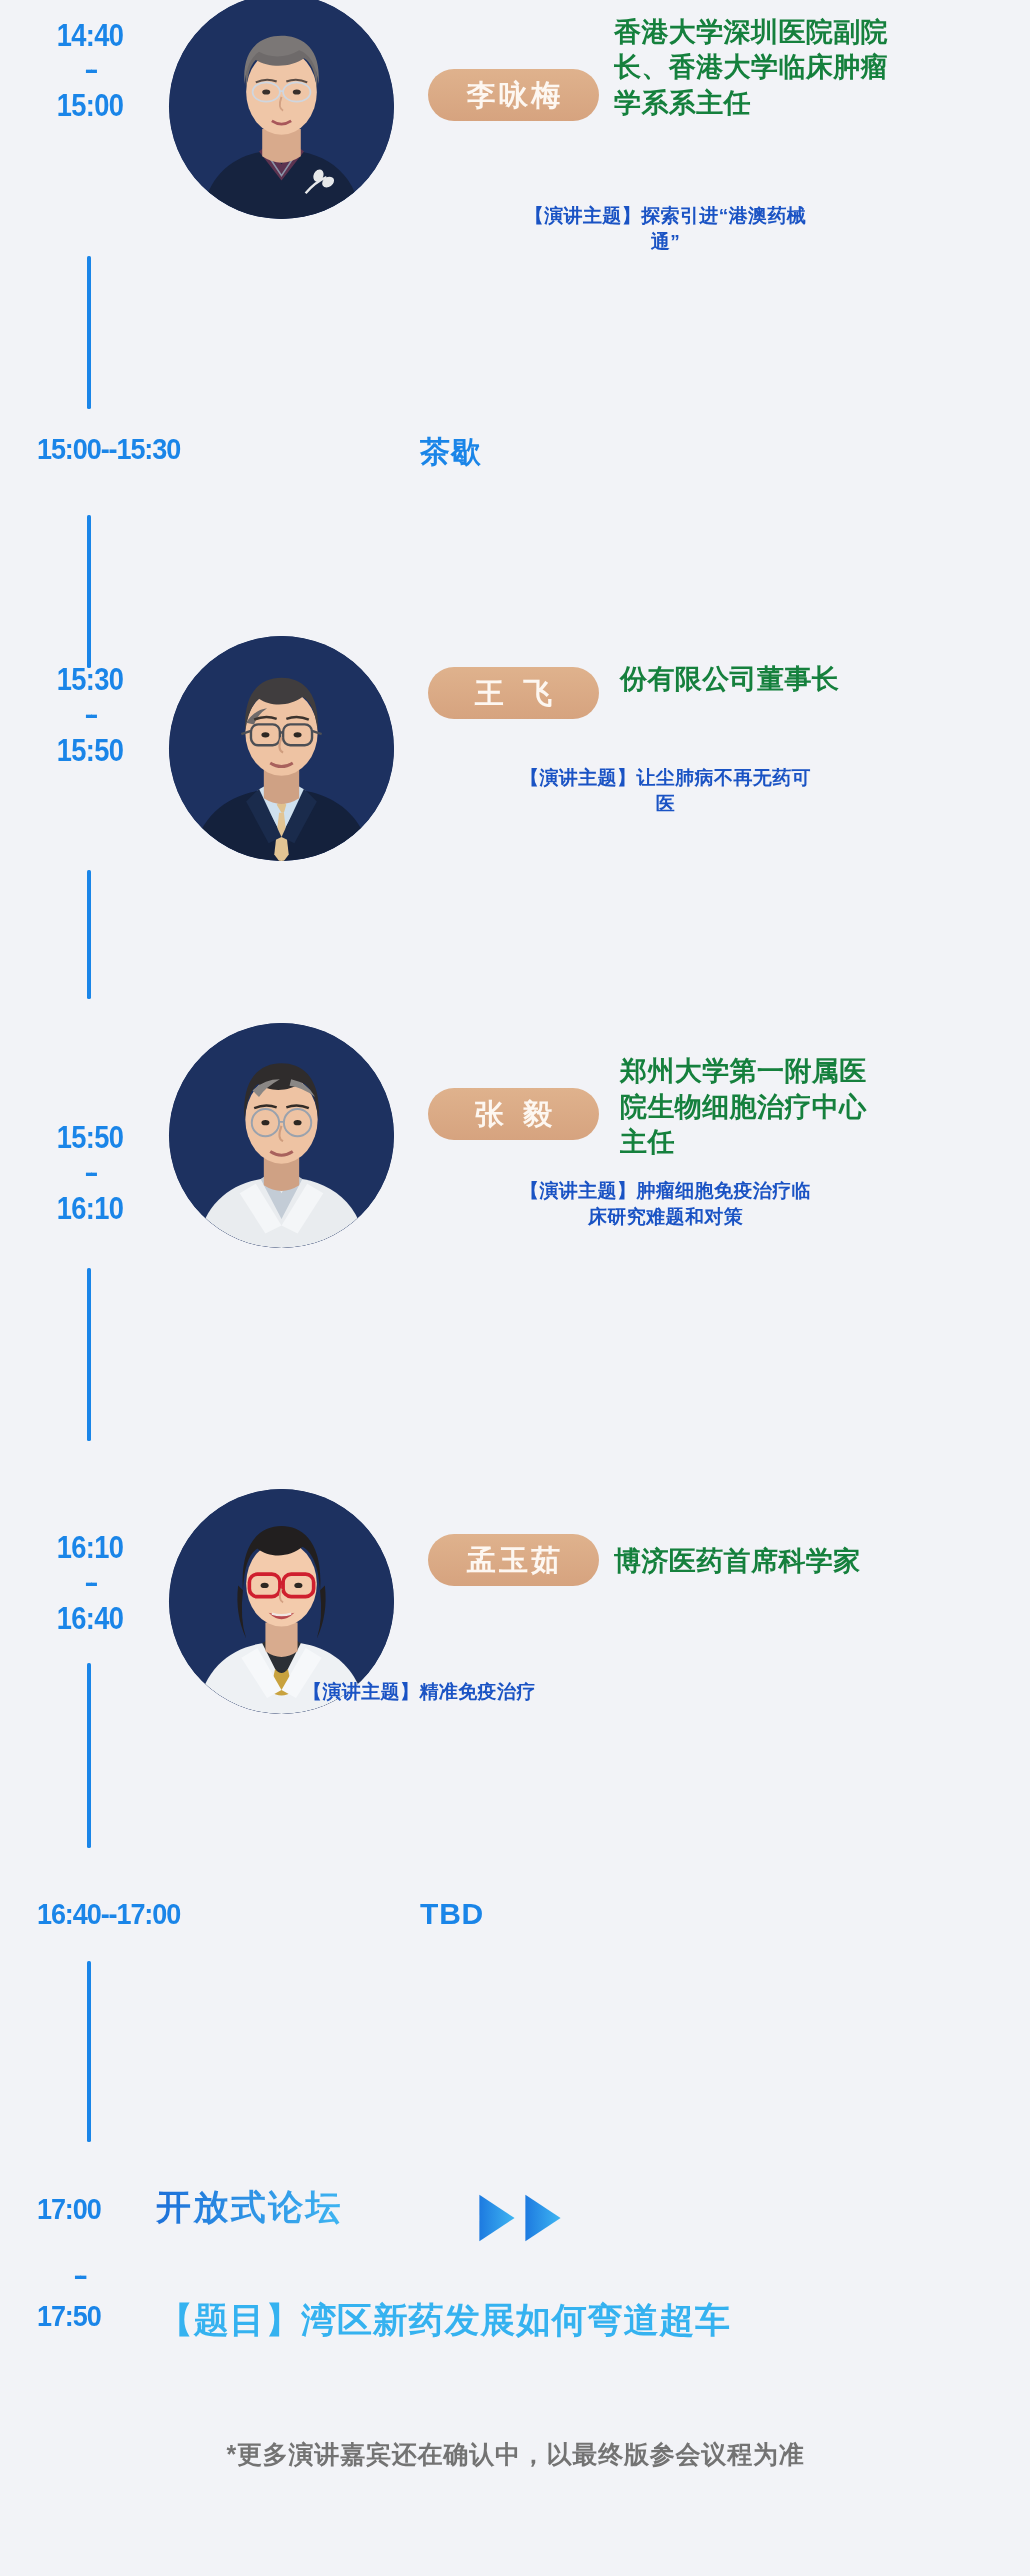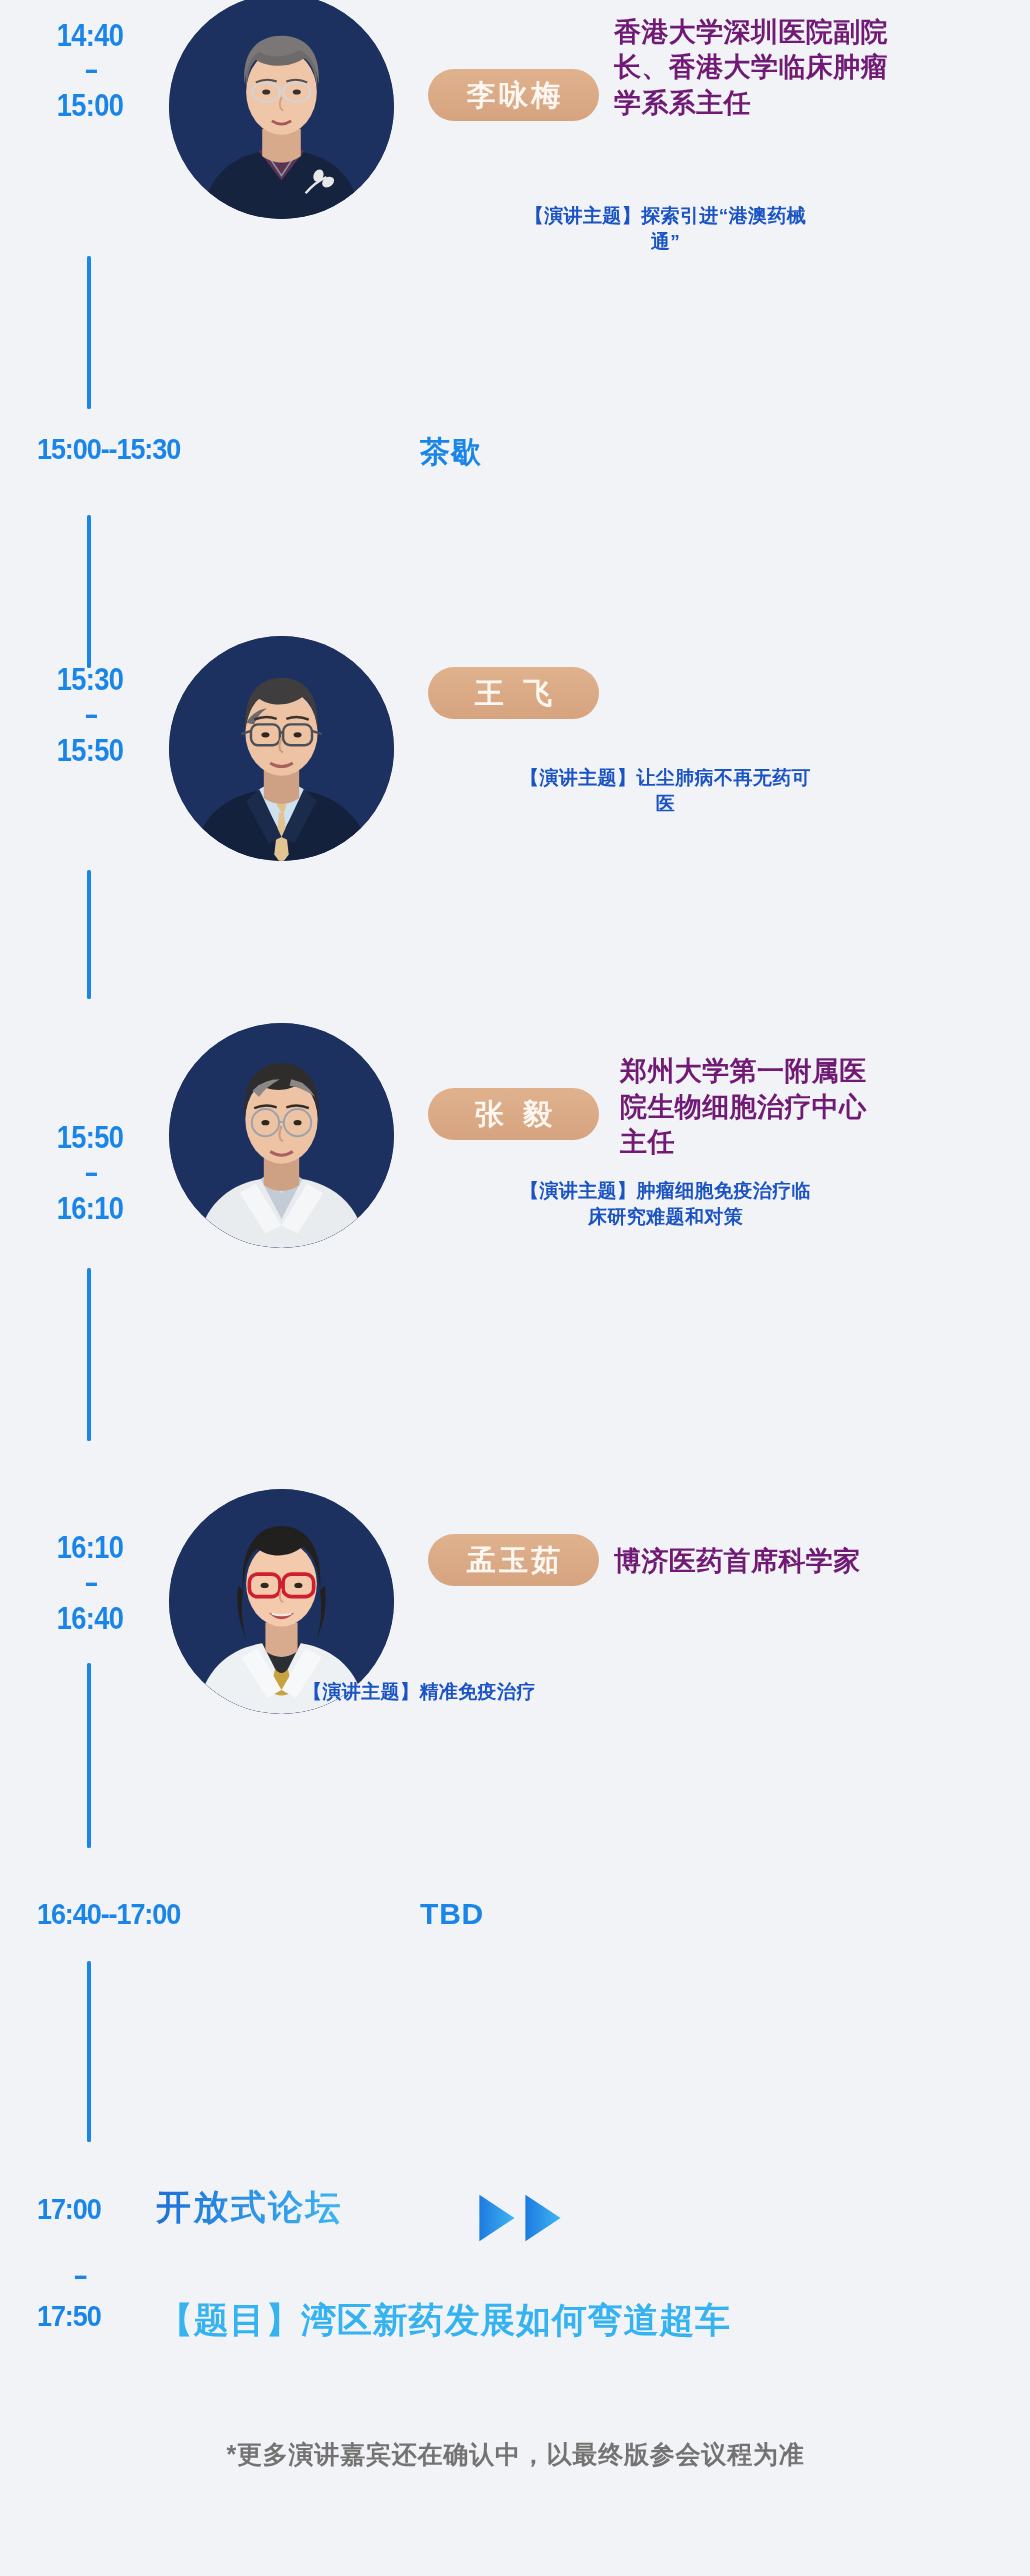--- a/index.html
+++ b/index.html
@@ -96,21 +96,21 @@
     font-weight: bold;
     line-height: 52px;
     text-align: center;
     white-space: nowrap;
   }
   .badge.two-char { letter-spacing: 19.3px; padding-left: 19.3px; }
   .badge.three-char { letter-spacing: 3.2px; padding-left: 3.2px; }
 
   .affil {
     position: absolute;
-    color: #701a75;
+    color: #15803d;
     font-size: 27px;
     font-weight: bold;
     line-height: 1.32;
     letter-spacing: 0.4px;
   }
 
   .topic {
     position: absolute;
     color: #1a53c4;
     font-size: 19px;
@@ -310,20 +310,21 @@
       <span>15:30</span>
       <span class="dash">--</span>
       <span>15:50</span>
     </div>
 
     <div class="badge two-char" style="left:428px;top:31px;width:171px;text-align:center;">
       <span>王飞</span>
     </div>
 
     <div class="affil" style="left:620px;top:26px;width:378px;">
+      <div>份有限公司董事长</div>
     </div>
 
     <div class="topic center" style="left:303px;top:129px;width:725px;">
       <div>【演讲主题】让尘肺病不再无药可</div>
       <div>医</div>
     </div>
   </div>
 
   <div class="speaker" style="top:1007px;">
 

